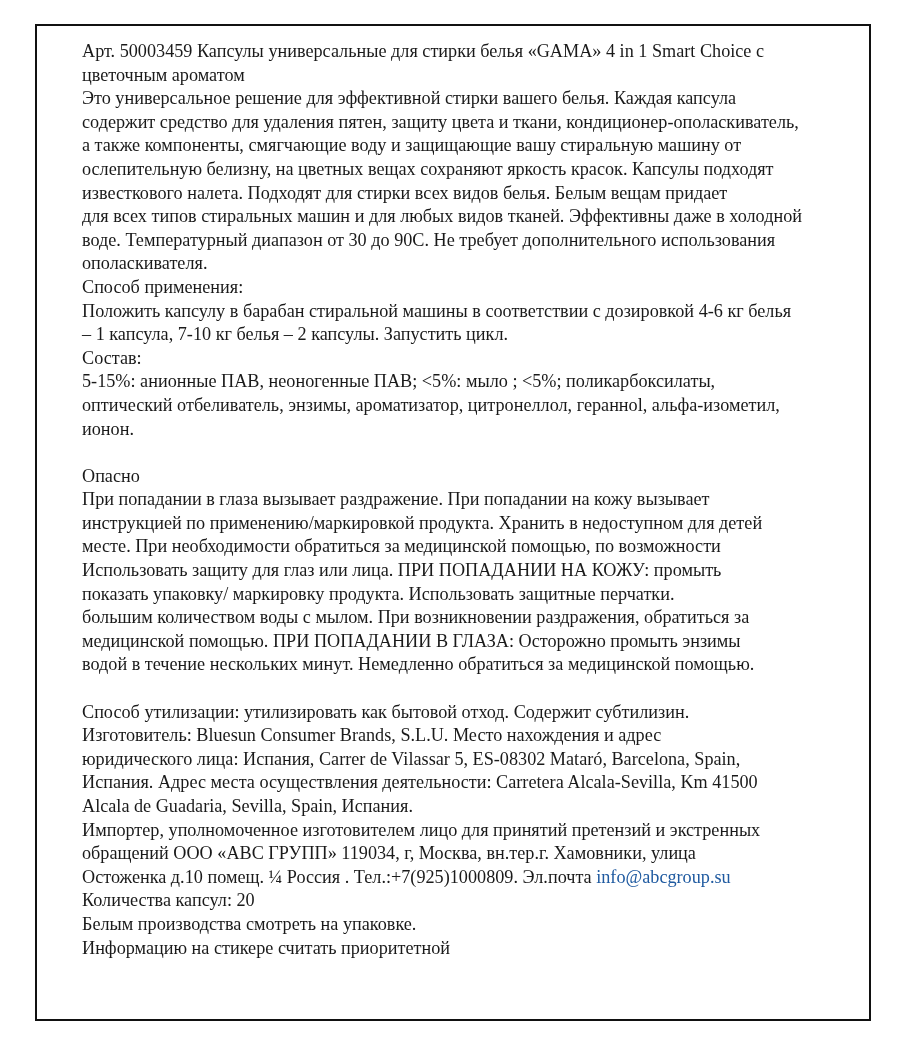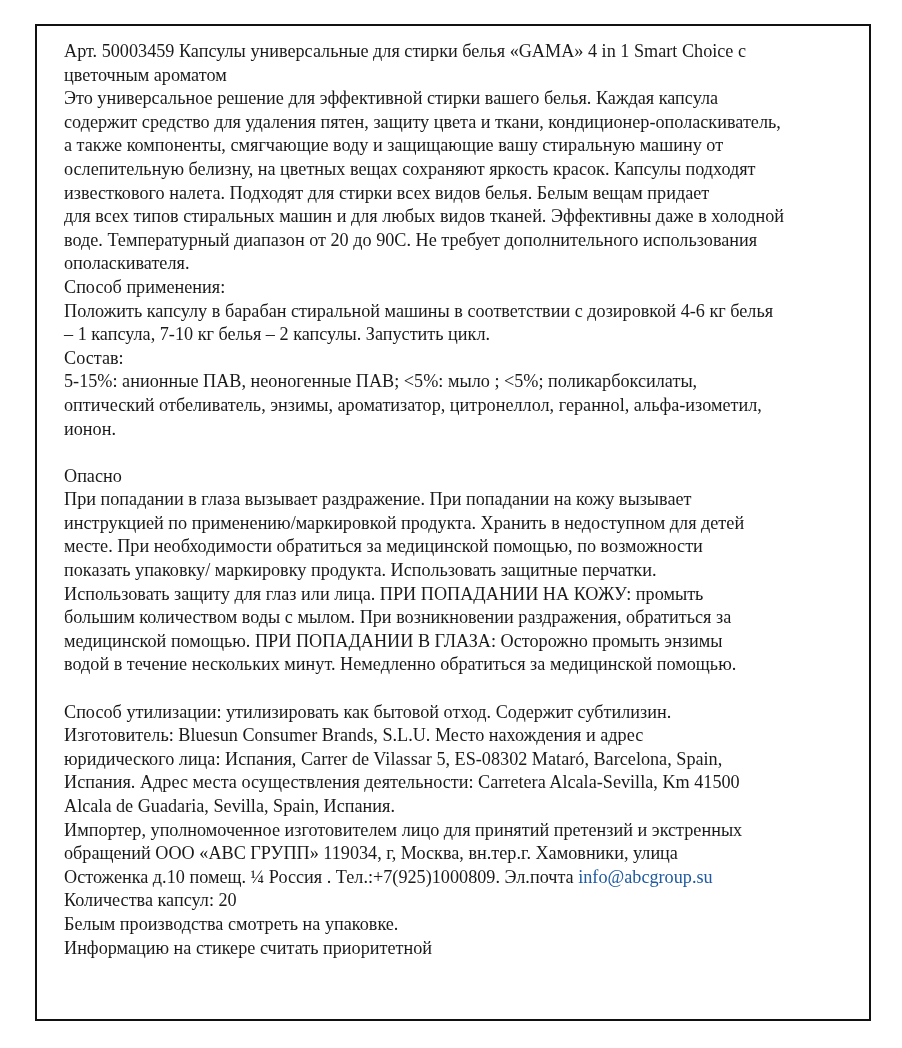--- a/index.html
+++ b/index.html
@@ -17,21 +17,21 @@
       position: absolute;
       left: 35px;
       top: 24px;
       width: 832px;
       height: 993px;
       border: 2.5px solid #111111;
       box-sizing: content-box;
     }
     .content {
       position: absolute;
-      left: 64px;
+      left: 82px;
       top: 40px;
       width: 770px;
       font-family: "Liberation Serif", "DejaVu Serif", serif;
       font-size: 18.2px;
       line-height: 23.6px;
       color: #1a1a1a;
     }
     .line {
       display: block;
       white-space: nowrap;
@@ -58,21 +58,21 @@
     <span class="line">цветочным ароматом</span>
   </div>
 
   <div>
     <span class="line">Это универсальное решение для эффективной стирки вашего белья. Каждая капсула</span>
     <span class="line">содержит средство для удаления пятен, защиту цвета и ткани, кондиционер-ополаскиватель,</span>
     <span class="line">а также компоненты, смягчающие воду и защищающие вашу стиральную машину от</span>
     <span class="line">ослепительную белизну, на цветных вещах сохраняют яркость красок. Капсулы подходят</span>
     <span class="line">известкового налета. Подходят для стирки всех видов белья. Белым вещам придает</span>
     <span class="line">для всех типов стиральных машин и для любых видов тканей. Эффективны даже в холодной</span>
-    <span class="line">воде. Температурный диапазон от 20 до 90С. Не требует дополнительного использования</span>
+    <span class="line">воде. Температурный диапазон от 30 до 90С. Не требует дополнительного использования</span>
     <span class="line">ополаскивателя.</span>
   </div>
 
   <div>
     <span class="line">Способ применения:</span>
     <span class="line">Положить капсулу в барабан стиральной машины в соответствии с дозировкой 4-6 кг белья</span>
     <span class="line">– 1 капсула, 7-10 кг белья – 2 капсулы. Запустить цикл.</span>
   </div>
 
   <div>
@@ -82,22 +82,22 @@
     <span class="line">ионон.</span>
   </div>
 
   <span class="gap"></span>
 
   <div>
     <span class="line">Опасно</span>
     <span class="line">При попадании в глаза вызывает раздражение. При попадании на кожу вызывает</span>
     <span class="line">инструкцией по применению/маркировкой продукта. Хранить в недоступном для детей</span>
     <span class="line">месте. При необходимости обратиться за медицинской помощью, по возможности</span>
+    <span class="line">Использовать защиту для глаз или лица. ПРИ ПОПАДАНИИ НА КОЖУ: промыть</span>
     <span class="line">показать упаковку/ маркировку продукта. Использовать защитные перчатки.</span>
-    <span class="line">Использовать защиту для глаз или лица. ПРИ ПОПАДАНИИ НА КОЖУ: промыть</span>
     <span class="line">большим количеством воды с мылом. При возникновении раздражения, обратиться за</span>
     <span class="line">медицинской помощью. ПРИ ПОПАДАНИИ В ГЛАЗА: Осторожно промыть энзимы</span>
     <span class="line">водой в течение нескольких минут. Немедленно обратиться за медицинской помощью.</span>
   </div>
 
   <span class="gap"></span>
 
   <div>
     <span class="line">Способ утилизации: утилизировать как бытовой отход. Содержит субтилизин.</span>
     <span class="line">Изготовитель: Bluesun Consumer Brands, S.L.U. Место нахождения и адрес</span>

